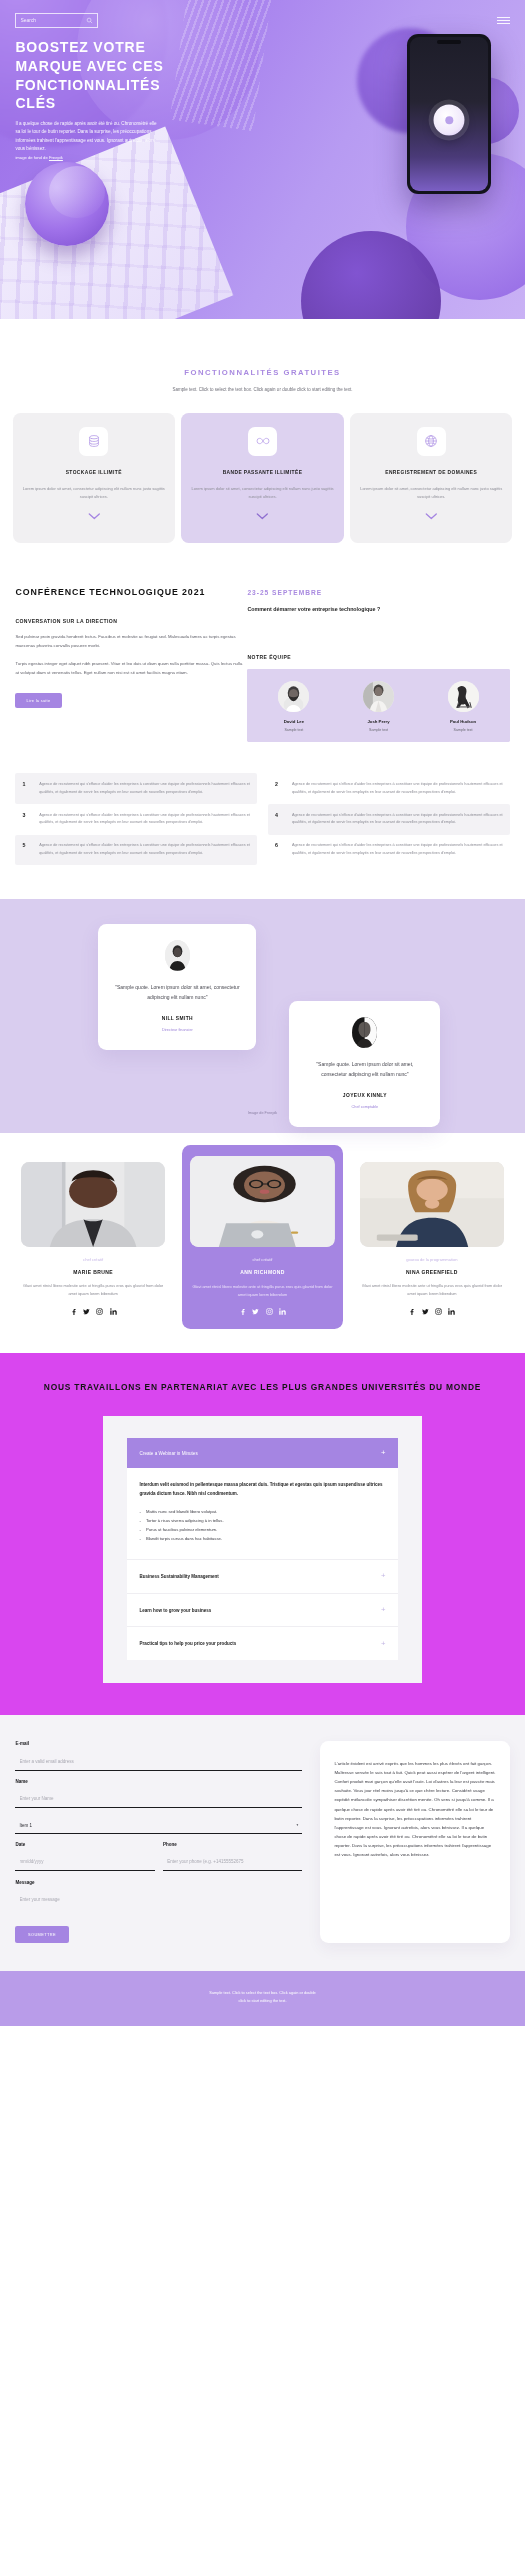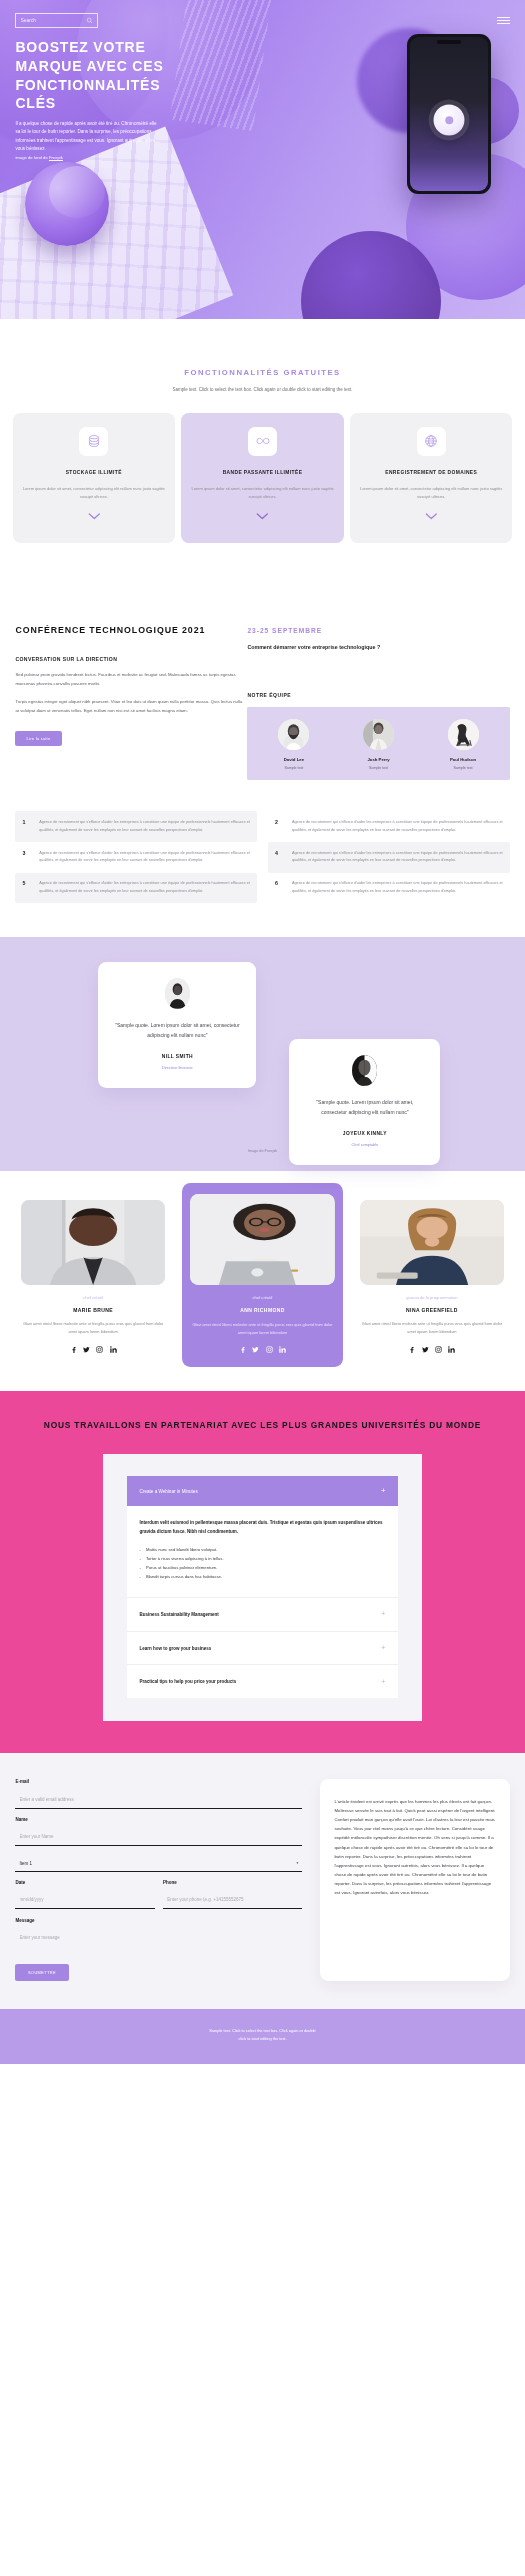--- a/index.html
+++ b/index.html
@@ -137,21 +137,21 @@
     margin: 0 auto; display:flex; align-items:center; justify-content:center;
   }
   .card-title {
     margin-top: 12.6px; font-size: 4.9px; font-weight: 700; letter-spacing: 0.4px;
     color:#1c1c1c; text-transform: uppercase; line-height: 1.6;
   }
   .card-text { margin-top: 8.4px; font-size: 4px; color:#8d8d96; line-height: 1.95; }
   .chev { margin: 12.6px auto 0 auto; width: 12.6px; height: 7px; }
 
   
-  .sec-conf { padding: 43px 15.4px 0 15.4px; display:flex; gap: 1px; background:#fff;margin-top:38px; }
+  .sec-conf { padding: 43px 15.4px 0 15.4px; display:flex; gap: 1px; background:#fff; }
   .conf-left { width: 231px; }
   .conf-title {
     font-size: 8.8px; font-weight: 700; letter-spacing: 0.9px; color:#111;
     line-height:1.5; text-transform: uppercase;
   }
   .conf-sub {
     margin-top: 19px; font-size: 5.1px; font-weight:700; letter-spacing:0.4px;
     color:#1d1d1d; text-transform: uppercase;
   }
   .conf-p { margin-top: 9px; font-size: 4.3px; color:#5d5d66; line-height: 2.05; }
@@ -215,21 +215,21 @@
   .trole { margin-top: 9.8px; font-size: 4.1px; color:#c6b7e6; }
   .tcard.feat .trole { color:#f0e8fb; }
   .tname { margin-top: 7px; font-size: 5px; font-weight:700; letter-spacing:0.4px; color:#131313; text-transform:uppercase; }
   .tcard.feat .tname { color:#fff; }
   .tdesc { margin-top: 7.7px; font-size: 3.9px; color:#8a8a93; line-height: 2.0; }
   .tcard.feat .tdesc { color:#ece2fa; }
   .socials { margin-top: 9.8px; display:flex; gap: 6.3px; justify-content:center; }
   .soc { width: 7px; height: 7px; }
 
   
-  .sec-partner { background:#ec4899; padding: 28px 15.4px 32px 15.4px; }
+  .sec-partner { background:#d946ef; padding: 28px 15.4px 32px 15.4px; }
   .partner-title {
     text-align:center; font-size: 8.4px; font-weight:700; letter-spacing: 0.8px;
     color:#141414; text-transform: uppercase; line-height:1.6;
   }
   .acc-outer { margin: 21px auto 0 auto; width: 319px; background:#f4f3f7; padding: 22.4px 24px; }
   .acc-head {
     background:#a585e2; color:#fff; display:flex; align-items:center; justify-content:space-between;
     padding: 11.2px 12.6px;
   }
   .acc-head-label { font-size: 4.6px; font-weight: 400; }

